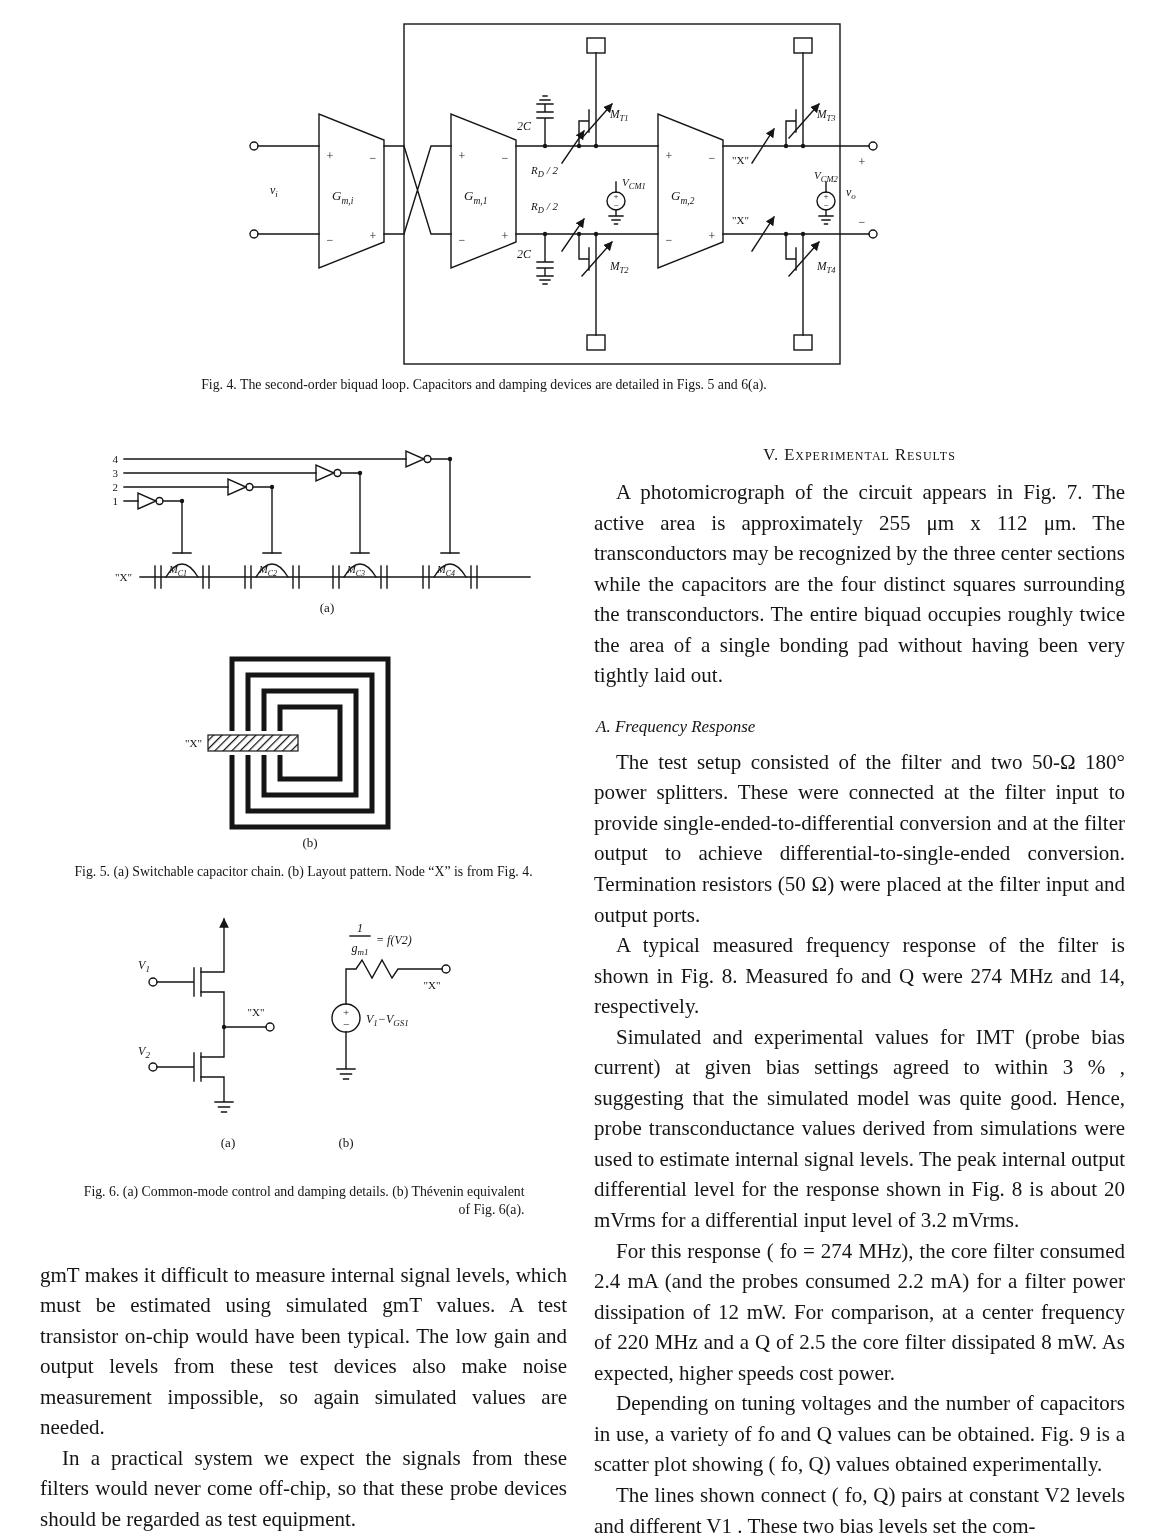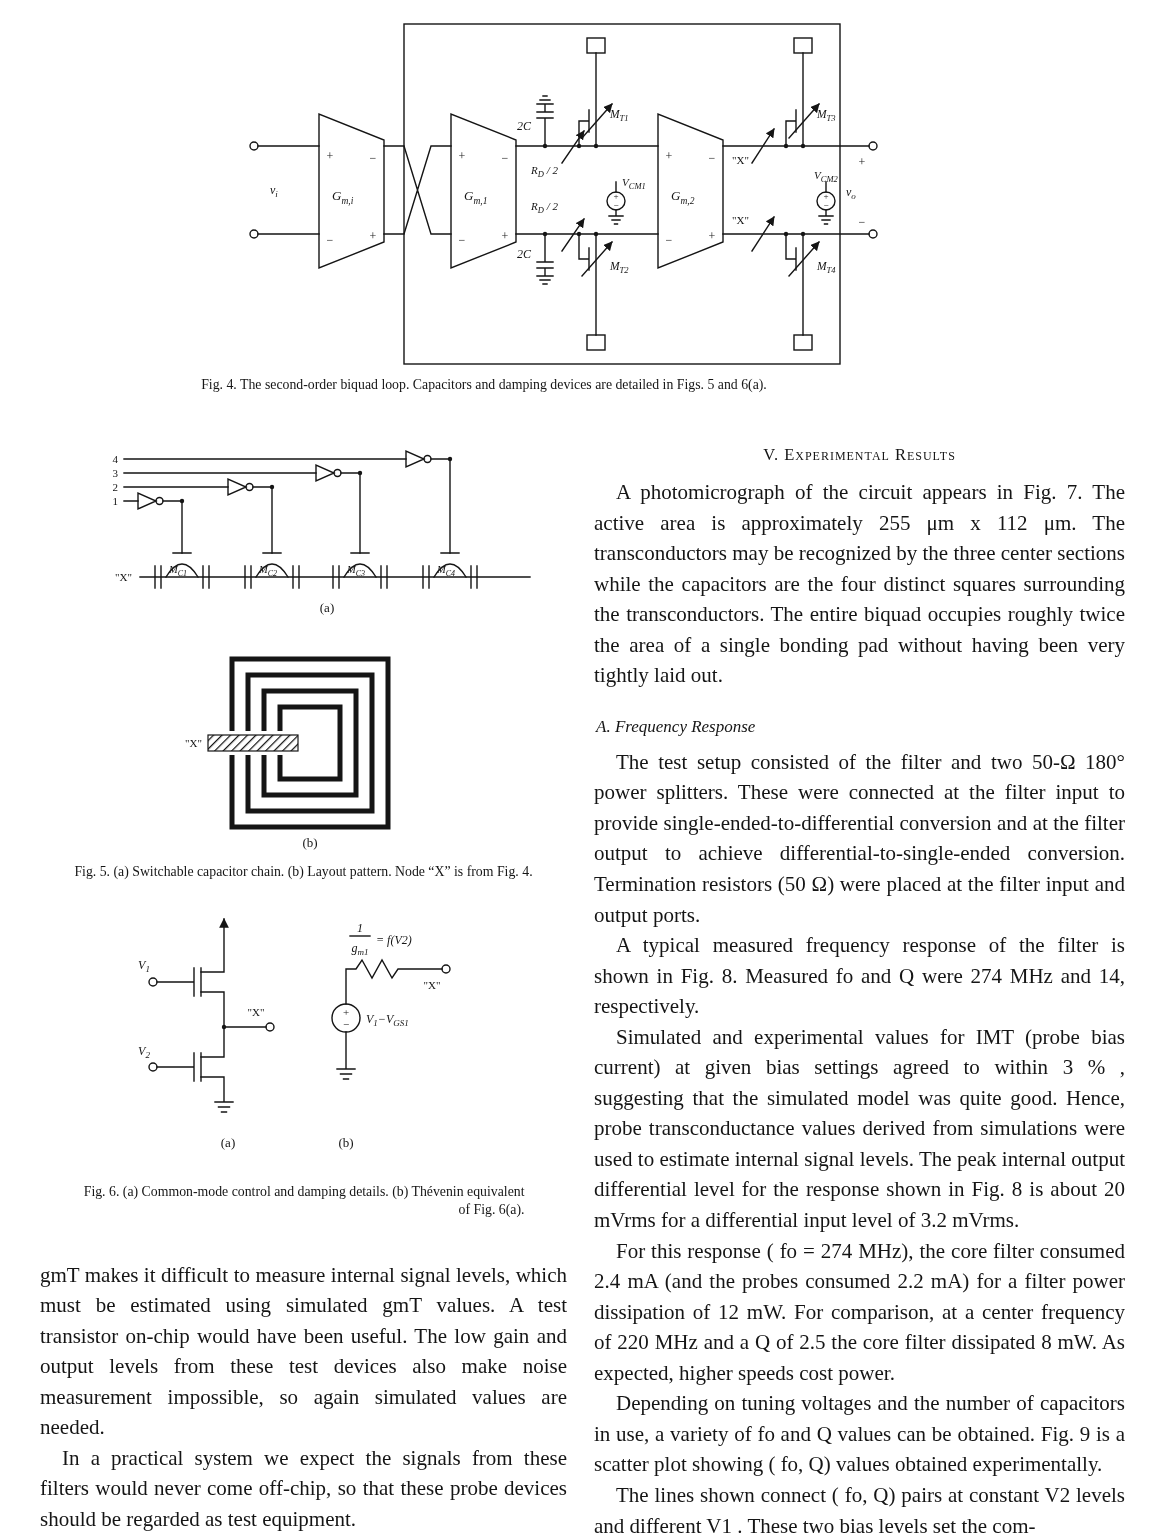--- a/index.html
+++ b/index.html
@@ -271,21 +271,21 @@
         <text x="324" y="92" text-anchor="middle" font-size="11">"X"</text>
         <text x="238" y="119" text-anchor="middle" font-size="11">+</text>
         <text x="238" y="131" text-anchor="middle" font-size="11">−</text>
         <text class="it" x="258" y="126" font-size="12"><tspan>V</tspan><tspan dy="3" font-size="9">1</tspan><tspan dy="-3" font-size="12">−V</tspan><tspan dy="3" font-size="9">GS1</tspan></text>
         <text x="238" y="250" text-anchor="middle" font-size="13">(b)</text>
       </g>
     </svg>
 
     <div class="caption cap6">Fig. 6. (a) Common-mode control and damping details. (b) Thévenin equivalent of Fig. 6(a).</div>
 
-    <p class="body first-text">gmT makes it difficult to measure internal signal levels, which must be estimated using simulated gmT values. A test transistor on-chip would have been useful. The low gain and output levels from these test devices also make noise measurement impossible, so again simulated values are needed.</p>
+    <p class="body first-text">gmT makes it difficult to measure internal signal levels, which must be estimated using simulated gmT values. A test transistor on-chip would have been typical. The low gain and output levels from these test devices also make noise measurement impossible, so again simulated values are needed.</p>
     <p class="body indent">In a practical system we expect the signals from these filters would never come off-chip, so that these probe devices should be regarded as test equipment.</p>
   </div>
 
   <div class="col col-right">
     <div class="sec-head">V. Experimental Results</div>
     <p class="body indent">A photomicrograph of the circuit appears in Fig. 7. The active area is approximately 255 μm x 112 μm. The transconductors may be recognized by the three center sections while the capacitors are the four distinct squares surrounding the transconductors. The entire biquad occupies roughly twice the area of a single bonding pad without having been very tightly laid out.</p>
 
     <div class="sub-head">A. Frequency Response</div>
     <p class="body indent">The test setup consisted of the filter and two 50-Ω 180° power splitters. These were connected at the filter input to provide single-ended-to-differential conversion and at the filter output to achieve differential-to-single-ended conversion. Termination resistors (50 Ω) were placed at the filter input and output ports.</p>
     <p class="body indent">A typical measured frequency response of the filter is shown in Fig. 8. Measured fo and Q were 274 MHz and 14, respectively.</p>

